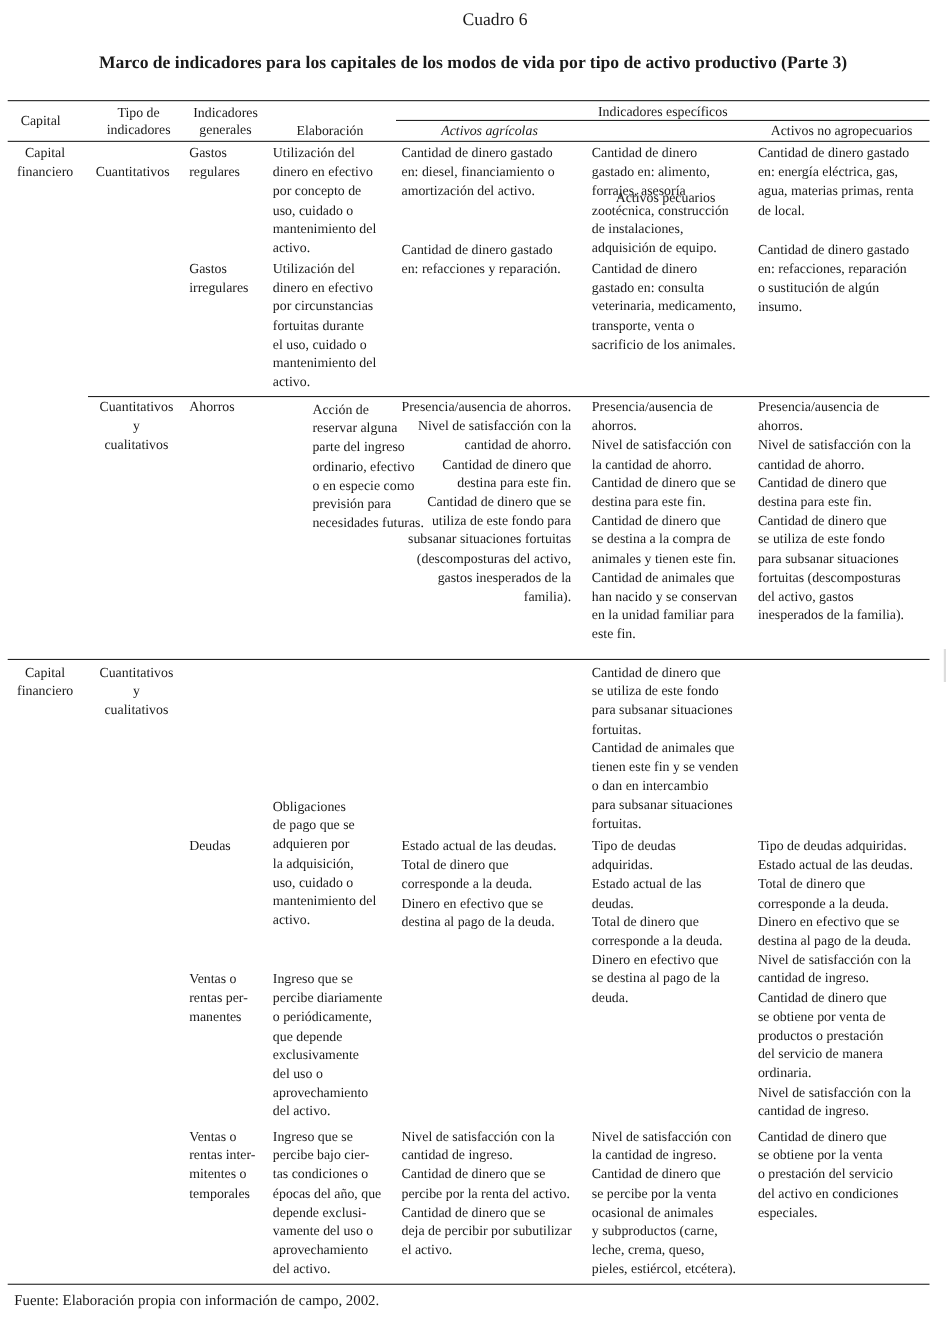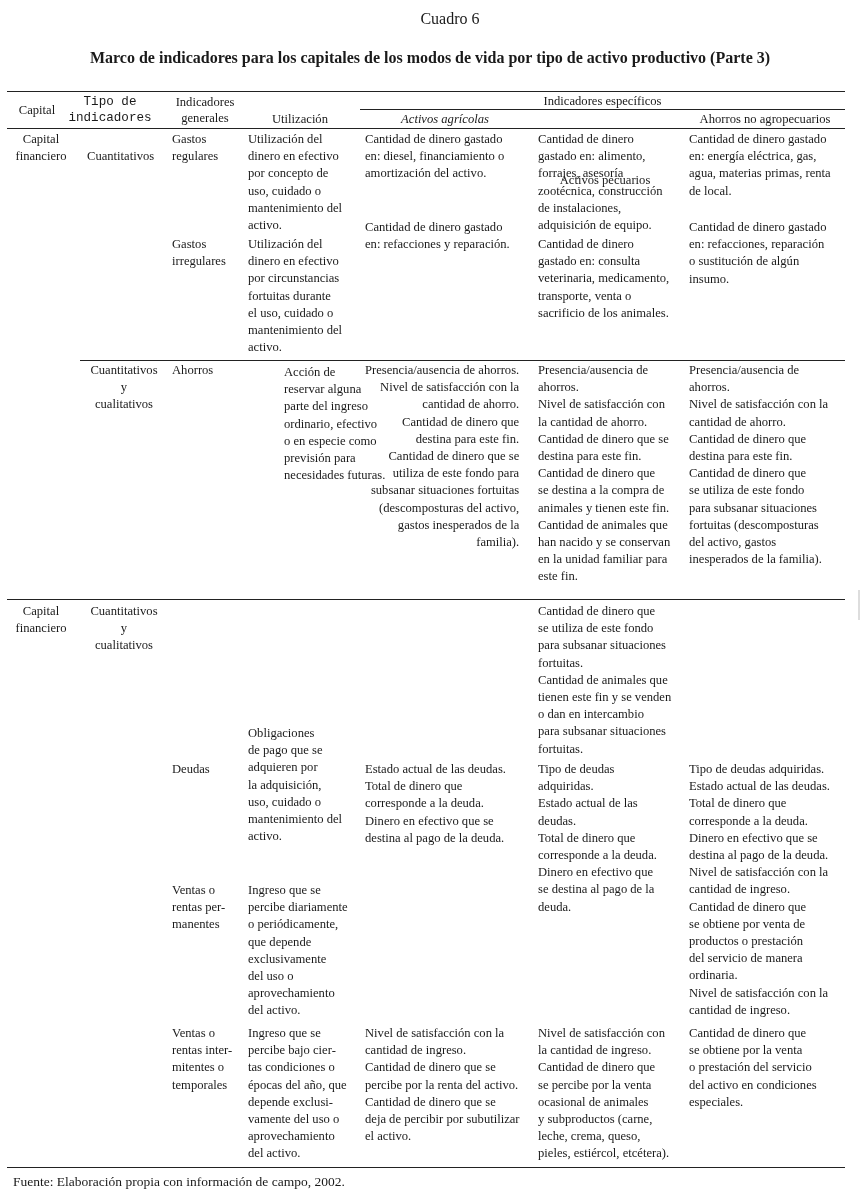--- a/index.html
+++ b/index.html
@@ -29,29 +29,29 @@
 
 <div class="rule" style="left:7px; width:838px; top:91px;"></div>
 <div class="rule" style="left:360px; width:485px; top:109px;"></div>
 <div class="rule" style="left:7px; width:838px; top:128px;"></div>
 <div class="rule" style="left:80px; width:765px; top:360px;"></div>
 <div class="rule" style="left:7px; width:838px; top:599px;"></div>
 <div class="rule" style="left:7px; width:838px; top:1167px;"></div>
 <div class="edge" style="top:590px; height:30px;"></div>
 
 <div class="hdr" style="left:7px; width:60px; top:102px;">Capital</div>
-<div class="hdr" style="left:64px; width:92px; top:94px;font-family:Liberation Mono, monospace;">Tipo de
+<div class="hdr" style="left:80px; width:92px; top:94px;">Tipo de
 indicadores</div>
 <div class="hdr" style="left:166px; width:78px; top:94px;">Indicadores
 generales</div>
-<div class="hdr" style="left:240px; width:120px; top:111px;">Utilización</div>
+<div class="hdr" style="left:240px; width:120px; top:111px;">Elaboración</div>
 <div class="hdr" style="left:360px; width:485px; top:93px;">Indicadores específicos</div>
 <div class="hdr" style="left:360px; width:170px; top:111px;font-style:italic;">Activos agrícolas</div>
 <div class="hdr" style="left:530px; width:150px; top:128px;margin-top:44px;">Activos pecuarios</div>
-<div class="hdr" style="left:680px; width:170px; top:111px;">Ahorros no agropecuarios</div>
+<div class="hdr" style="left:680px; width:170px; top:111px;">Activos no agropecuarios</div>
 
 <div class="cell c" style="left:7px; width:68px; top:131px;">Capital
 financiero</div>
 <div class="cell" style="left:87px; top:148px;">Cuantitativos</div>
 <div class="cell" style="left:172px; top:131px;">Gastos
 regulares</div>
 <div class="cell" style="left:248px; top:131px;">Utilización del
 dinero en efectivo
 por concepto de
 uso, cuidado o

